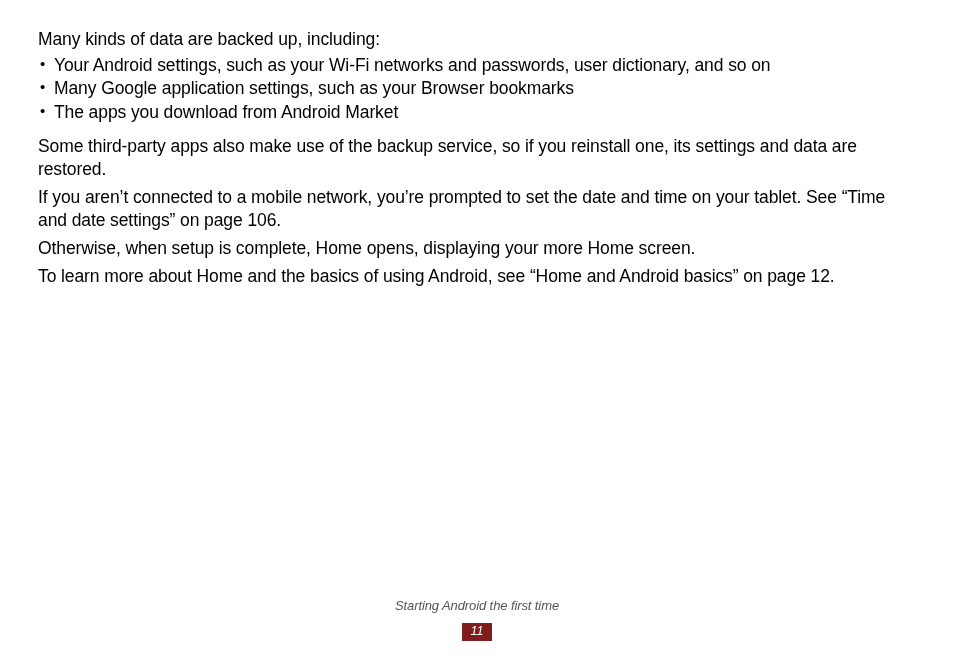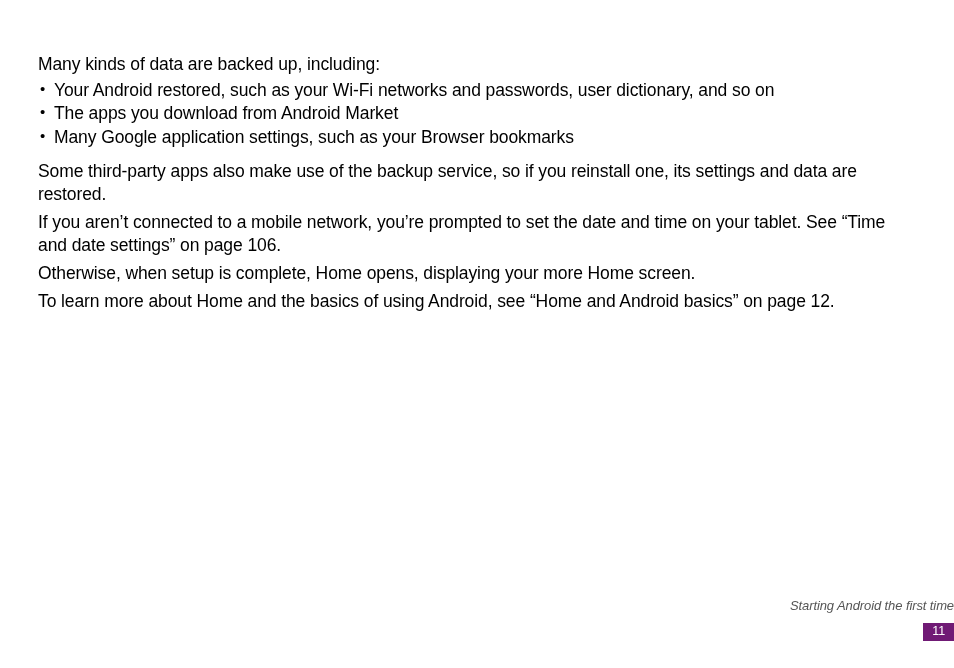--- a/index.html
+++ b/index.html
@@ -14,21 +14,20 @@
       background: #fff;
       color: #000;
       position: relative;
       padding: 28px 38px 0 38px;
       font-size: 17.5px;
       line-height: 1.35;
       letter-spacing: -0.1px;
     }
     .content {
       max-width: 880px;
-      margin-top: 25px;
     }
     .intro-line {
       margin-bottom: 2px;
     }
     ul.bulleted {
       list-style: none;
       padding-left: 0;
       margin-bottom: 10px;
     }
     ul.bulleted li {
@@ -55,48 +54,49 @@
       font-size: 25px;
       margin-top: 18px;
       margin-bottom: 8px;
       letter-spacing: -0.3px;
     }
     .footer {
       position: absolute;
       bottom: 26px;
       left: 0;
       width: 100%;
-      text-align: right;
+      text-align: center;
     }
     .footer-caption {
       font-style: italic;
       font-size: 13px;
       color: #555;
       margin-bottom: 4px;
     }
     .page-badge {
       display: inline-block;
-      background: #701a75;
+      background: #7f1d1d;
       color: #fff;
       font-size: 12.5px;
+      font-style: italic;
       padding: 1px 9px 1px 9px;
       line-height: 1.25;
     }
   </style>
 </head>
 <body>
 
 <div class="content">
 
   <p class="intro-line">Many kinds of data are backed up, including:</p>
 
   <ul class="bulleted">
-    <li>Your Android restored, such as your Wi-Fi networks and passwords, user dictionary, and so on</li>
+    <li>Your Android settings, such as your Wi-Fi networks and passwords, user dictionary, and so on</li>
+    <li>Many Google application settings, such as your Browser bookmarks</li>
     <li>The apps you download from Android Market</li>
-    <li>Many Google application settings, such as your Browser bookmarks</li>
   </ul>
 
   <p class="para">Some third-party apps also make use of the backup service, so if you reinstall one, its settings and data are restored.</p>
 
 
   <p class="para">If you aren’t connected to a mobile network, you’re prompted to set the date and time on your tablet. See “Time and date settings” on page 106.</p>
   <p class="para">Otherwise, when setup is complete, Home opens, displaying your more Home screen.</p>
   <p class="para">To learn more about Home and the basics of using Android, see “Home and Android basics” on page 12.</p>
 
 </div>

